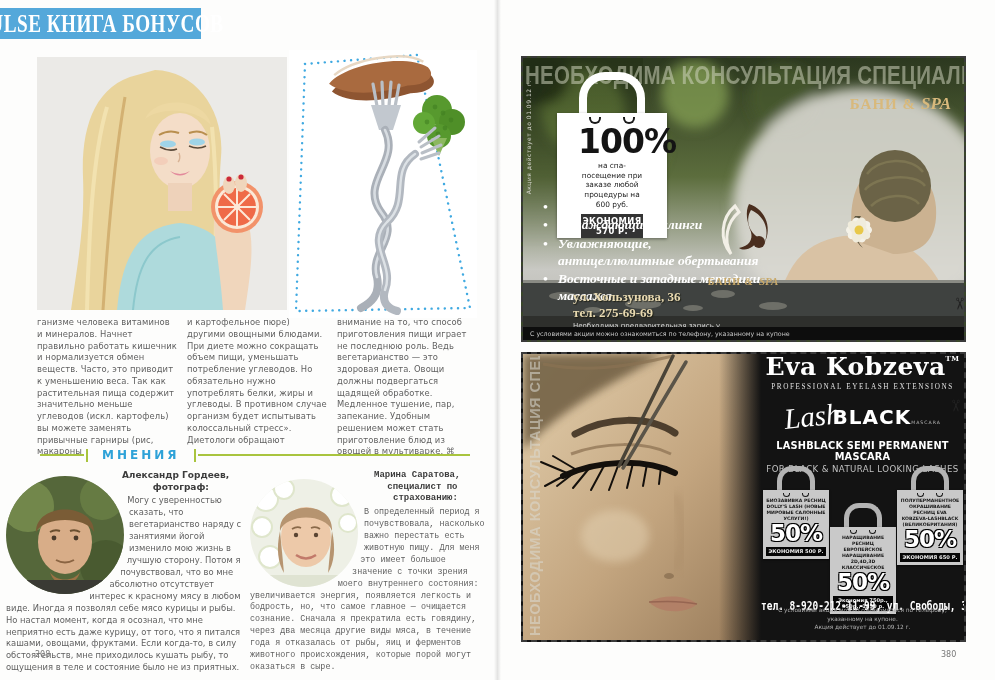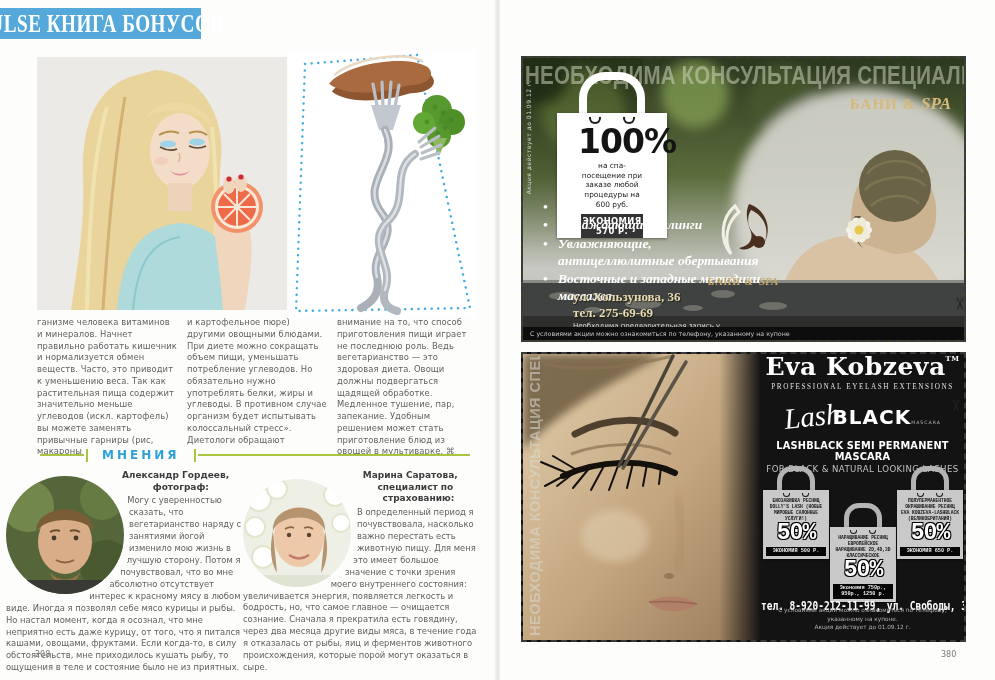--- a/index.html
+++ b/index.html
@@ -28,21 +28,21 @@
   
   .op-rule{left:40px;top:448px;width:430px;height:14px;display:flex;align-items:center;}
   .rl{height:2px;background:#a9c43e;}
   .rl.short{width:44px;} .rl.long{flex:1;}
   .tick{width:2px;height:13px;background:#a9c43e;margin:0 2px;}
   .rl-label{color:#2ea2d8;font-weight:bold;font-size:12px;letter-spacing:3px;padding:0 12px;white-space:nowrap;}
 
   
   .opinion{font-size:8.4px;line-height:1.42;color:#5f5f5f;}
   .op1{left:6px;top:464px;width:236px;}
-  .op2{left:243px;top:464px;width:238px;}
+  .op2{left:250px;top:464px;width:238px;font-family:Liberation Mono, monospace;}
   .avatar{float:left;border-radius:50%;overflow:hidden;shape-outside:circle(50%);}
   .avatar.a1{width:118px;height:118px;margin:12px 5px 3px 0;}
   .avatar.a2{width:108px;height:108px;margin:15px 6px 3px 0;}
   .op-name{font-weight:bold;color:#3c3c3c;font-size:9px;text-align:center;margin:6px 0 2px;line-height:1.3;}
 
   .pagenum{font-size:8px;color:#777;}
   .pg-left{left:35px;top:650px;} .pg-right{left:941px;top:650px;}
 
   
   .coupon{border:2px dashed #3a3a3a;box-sizing:border-box;overflow:hidden;}
@@ -104,21 +104,21 @@
   .lash-logo .script{font-family:"Liberation Serif",serif;font-style:italic;font-size:29px;
       display:inline-block;transform:rotate(-6deg);margin-right:-8px;position:relative;top:2px;}
   .lash-logo .bold{font-weight:bold;font-size:20px;letter-spacing:1px;}
   .lash-logo .small{font-size:4.6px;color:#bbb;letter-spacing:1px;}
   .lash-p1{font-size:9.8px;font-weight:bold;margin-top:9px;letter-spacing:.2px;}
   .lash-p2{font-size:8.6px;color:#c0c0c0;margin-top:2px;letter-spacing:.4px;}
 
   .gray-bag{position:absolute;width:66px;text-align:center;}
   .gb1{left:2px;top:112px;} .gb2{left:69px;top:149px;} .gb3{left:136px;top:112px;}
   .gb-handle{width:28px;height:24px;border:5px solid #b4b4b4;border-bottom:none;border-radius:15px 15px 0 0;margin:0 auto -5px;}
-  .gb-body{background:#c9c9c9;padding:3px 3px 3px;box-shadow:0 1px 2px rgba(0,0,0,.6);font-family:Liberation Mono, monospace;}
+  .gb-body{background:#c9c9c9;padding:3px 3px 3px;box-shadow:0 1px 2px rgba(0,0,0,.6);}
   .gb-holes{display:flex;justify-content:center;gap:12px;}
   .gb-holes .hole{width:5px;height:3px;border-width:1.5px;}
   .gb-desc{font-size:4.6px;font-weight:bold;color:#151515;line-height:1.3;text-transform:uppercase;margin-top:1px;}
   .gb-val{font-size:23px;font-weight:bold;color:#fff;line-height:1;letter-spacing:-1px;
      text-shadow:1px 1px 0 #000,-1px 1px 0 #000,1px -1px 0 #000,-1px -1px 0 #000;}
   .gb-save{background:#060606;color:#ececec;font-size:5.2px;font-weight:bold;padding:1.5px 0;margin-top:2px;}
 
   .lash-contact{position:absolute;bottom:29px;left:0;width:100%;font-family:"DejaVu Sans Mono",monospace;
      font-weight:bold;font-size:9.5px;transform:scale(1,1.3);color:#fff;white-space:nowrap;}
   .lash-terms{position:absolute;bottom:8px;left:0;width:100%;font-size:5.8px;color:#b0b0b0;line-height:1.5;}

